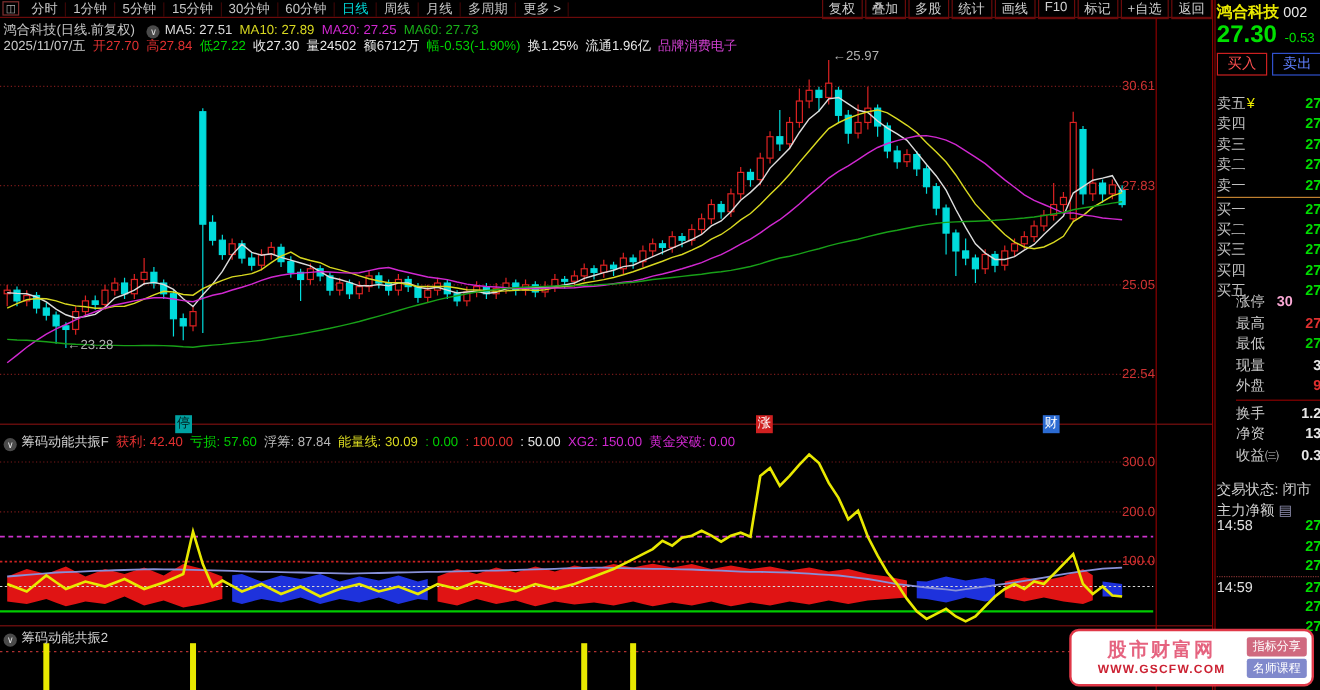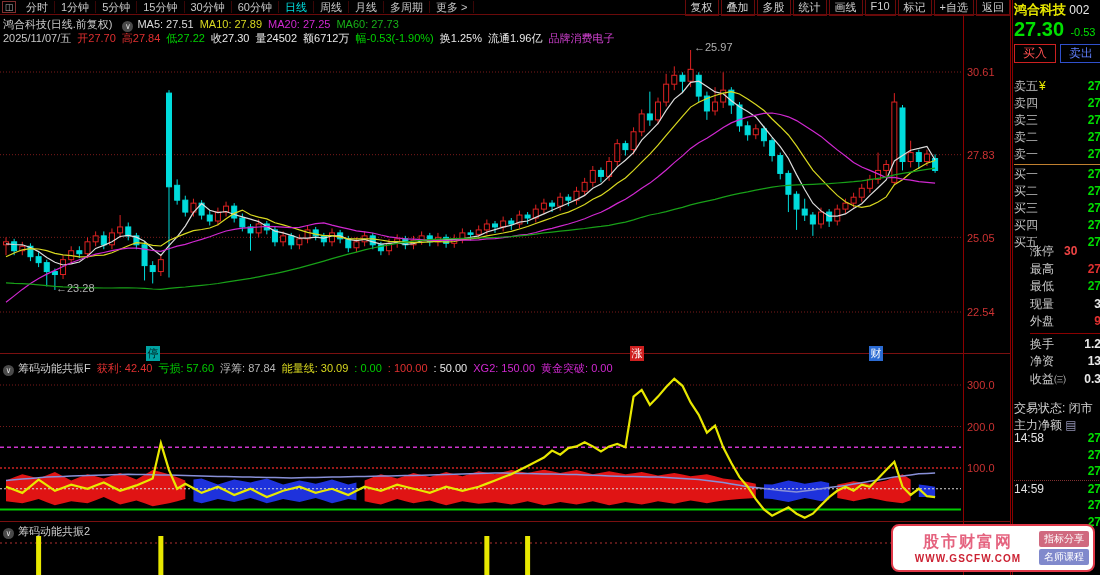--- a/index.html
+++ b/index.html
@@ -29,21 +29,21 @@
   
   svg { position:absolute; left:0; display:block; }
   #main-svg { top:45px; }
   #ind1-svg { top:360px; }
   #ind2-svg { top:522px; }
 
   .divline { position:absolute; left:0; width:1010px; height:0; border-top:1px solid #7a1010; }
   #vaxis  { position:absolute; left:963px; top:15px; width:1px; height:560px; background:#8b0000; }
   #pborder{ position:absolute; left:1010px; top:0; width:1px; height:575px; background:#8b0000; }
 
-  .axlabel { position:absolute; left:967px; font-size:11px; color:#cc3232; }
+  .axlabel { position:absolute; left:935px; font-size:11px; color:#cc3232; }
   .anno { position:absolute; font-size:11px; color:#b0b0b0; z-index:4; }
   .evbadge { position:absolute; top:346px; width:14px; height:15px; font-size:11px;
     line-height:15px; text-align:center; z-index:6; }
 
   #ind1-title { top:361px; }
   #ind2-title { position:absolute; left:3px; top:524px; font-size:11px; color:#d0d0d0; z-index:5; }
 
   
   #qpanel { position:absolute; left:1012px; top:0; width:88px; height:575px; font-size:12px;
     color:#c8c8c8; overflow:hidden; }
@@ -445,21 +445,21 @@
           <span class="vl">27</span>
         </div>
         <div class="brow">
           <span class="lb">买五</span>
           <span class="vl">27</span>
         </div>
       </div>
     <div id="qinfo">
         <div class="irow">
           <span class="lb">涨停</span>
-          <span class="vl" style="color: #ef4444; margin-left: 10px;">30</span>
+          <span class="vl" style="color: #f9a8d4; margin-left: 10px;">30</span>
         </div>
         <div class="irow">
           <span class="lb">最高</span>
           <span class="vl" style="color: rgb(224, 48, 48);">27</span>
         </div>
         <div class="irow">
           <span class="lb">最低</span>
           <span class="vl" style="color: rgb(0, 208, 0);">27</span>
         </div>
         <div class="irow">

